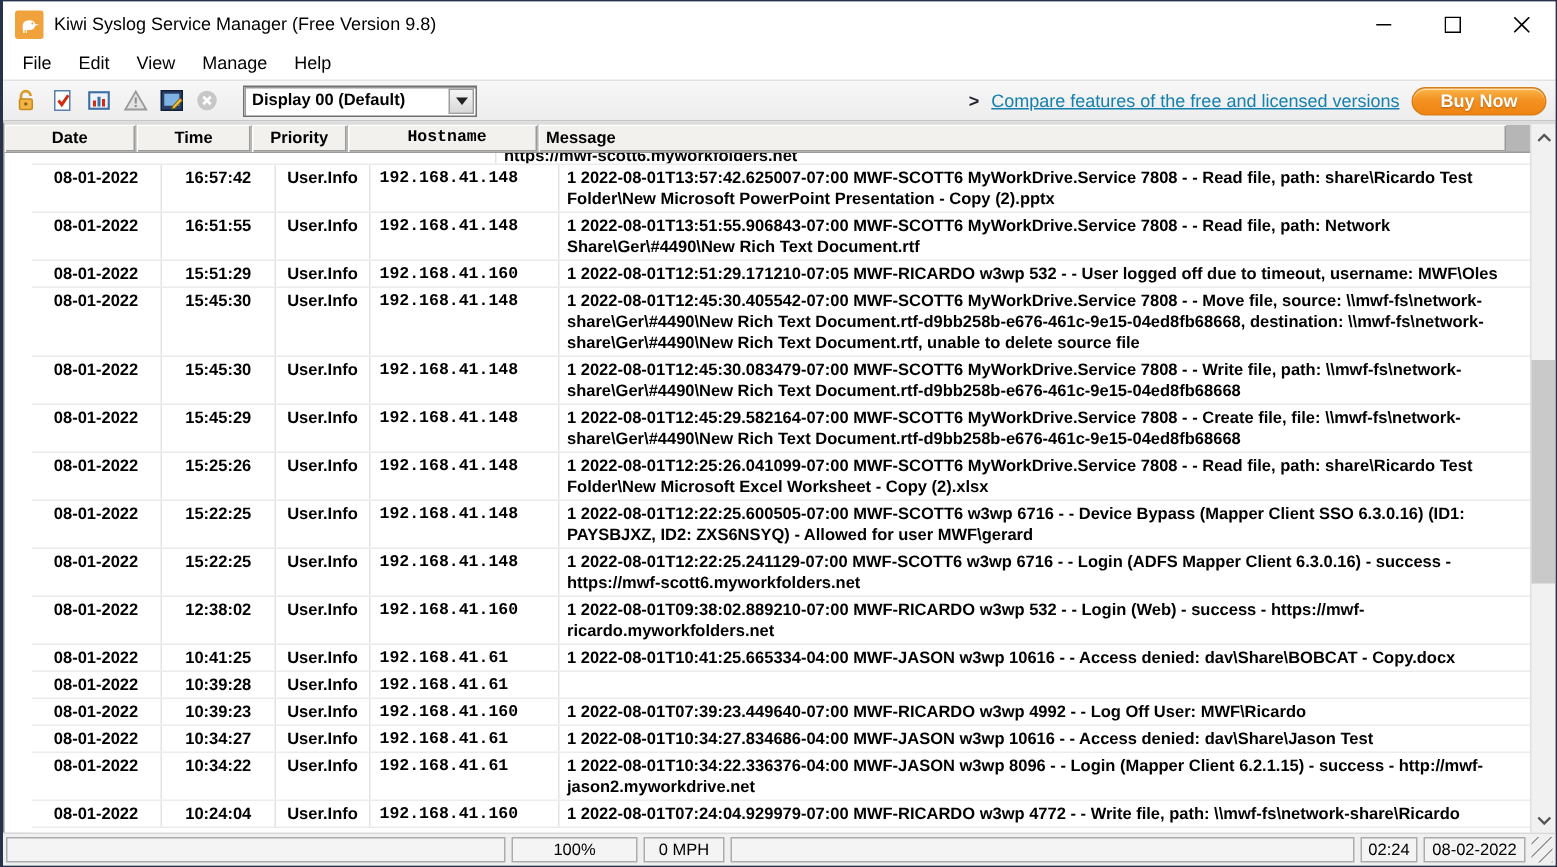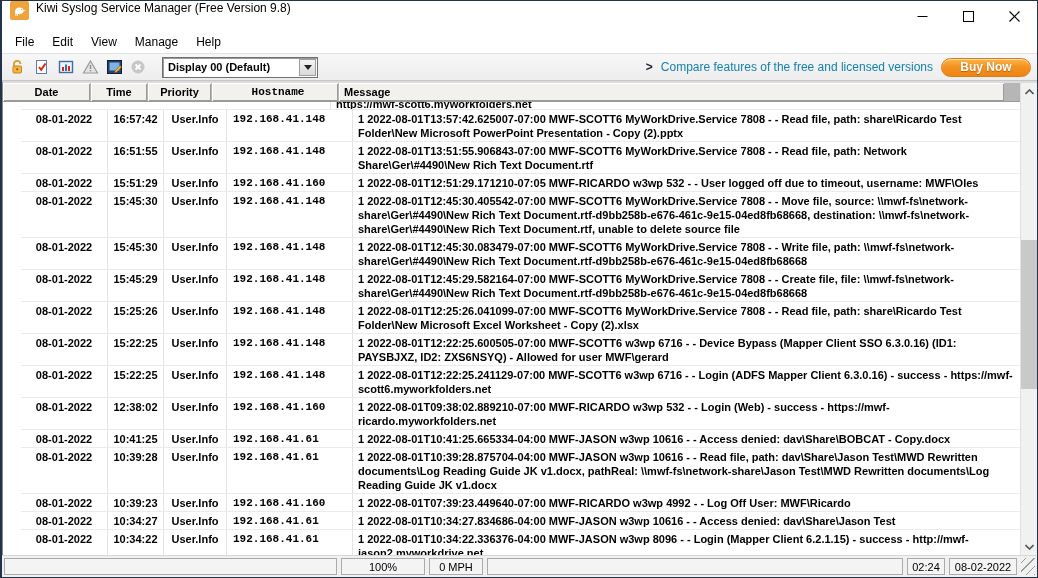--- a/index.html
+++ b/index.html
@@ -3,61 +3,61 @@
 <meta charset="utf-8">
 <style>
   * { margin:0; padding:0; box-sizing:border-box; }
   html,body { width:1038px; height:578px; font-family:"Liberation Sans", sans-serif; }
   .window {
     width:1038px; height:578px; background:#fff;
     border:1px solid #24324a; border-left-width:2px;
     display:flex; flex-direction:column; overflow:hidden; position:relative;
   }
   
-  .titlebar { height:30px; background:#fff; display:flex; flex:0 0 auto; }
+  .titlebar { height:30px; background:#fff; display:flex; align-items:center; flex:0 0 auto; }
   .app-icon { width:19px; height:19px; margin:0 7px 0 8px; background:#f0a33c; border-radius:2px;
               display:flex; align-items:center; justify-content:center; }
   .title-text { font-size:12px; color:#000; }
   .win-controls { margin-left:auto; display:flex; height:100%; }
   .win-btn { width:46px; height:100%; display:flex; align-items:center; justify-content:center; cursor:default; }
   
   .menubar { height:22px; background:#fff; display:flex; align-items:center; padding-left:4px; flex:0 0 auto; }
   .menu-item { font-size:12px; color:#000; padding:2px 9px; }
   
   .toolbar { height:28px; background:linear-gradient(#f7f7f7,#ededed); border-top:1px solid #e2e2e2;
              border-bottom:1px solid #c6c6c6; display:flex; align-items:center; padding:0 6px 0 4px; flex:0 0 auto; }
   .tool-btn { width:24px; height:24px; display:flex; align-items:center; justify-content:center; }
   .display-select { margin-left:12px; width:156px; height:21px; border:1px solid #707070;
                     background:#fff; display:flex; align-items:center; box-shadow:inset 1px 1px 0 #9a9a9a; }
   .display-select .sel-text { flex:1; font-size:11px; font-weight:bold; padding-left:5px; white-space:nowrap; overflow:hidden; }
   .dd-btn { width:17px; height:17px; margin-right:1px; background:linear-gradient(#f5f5f5,#d9d9d9);
             border:1px solid #9d9d9d; display:flex; align-items:center; justify-content:center; }
   .dd-arrow { width:0; height:0; border-left:4px solid transparent; border-right:4px solid transparent; border-top:5px solid #222; }
   .toolbar-right { margin-left:auto; display:flex; align-items:center; gap:8px; }
   .chev { font-size:12px; font-weight:bold; color:#223; }
-  .compare-link { font-size:12px; color:#1580af; cursor:pointer; }
+  .compare-link { font-size:12px; color:#1580af; text-decoration:underline; cursor:pointer; }
   .buy-now { width:90px; height:19px; border-radius:10px; border:1px solid #d87e17;
              background:linear-gradient(#fcb649,#f39222 45%,#ef8412); color:#fff; font-size:12px; font-weight:bold;
              display:flex; align-items:center; justify-content:center; text-shadow:0 1px 1px rgba(140,70,0,.6);
              box-shadow:inset 0 1px 0 rgba(255,255,255,.55); cursor:pointer; }
   
   .gridwrap { flex:1 1 auto; display:flex; border-top:2px solid #dcdcdc; position:relative; overflow:hidden;
               border-left:1px solid #8a8a8a; }
   .grid { flex:1 1 auto; display:flex; flex-direction:column; overflow:hidden; }
   .gridheader { height:19px; display:flex; flex:0 0 auto; background:#b6b6b6; border-bottom:1px solid #9a9a9a; }
   .hcell { background:#f2f1ee; font-size:11px; font-weight:bold; color:#000;
            display:flex; align-items:center; justify-content:center;
            box-shadow:inset 1px 1px 0 #ffffff, inset -1px -1px 0 #9b9b9b; margin-right:1px; }
   .hcell.msg { justify-content:flex-start; padding-left:5px; flex:1; margin-right:16px; }
   .gridbody { flex:1 1 auto; background:#fff; overflow:hidden;margin-left:18px; }
   .lrow { display:flex; border-bottom:1px solid #ebebeb; }
   .lcell { font-size:11px; font-weight:bold; color:#000; line-height:14px; padding:2px 2px 1px 2px;
            border-right:1px solid #e3e3e3; overflow:hidden; }
   .c-date { width:87px; text-align:center; flex:0 0 auto; }
-  .c-time { width:56px; text-align:center; flex:0 0 auto; }
+  .c-time { width:76px; text-align:center; flex:0 0 auto; }
   .c-prio { width:63px; text-align:center; flex:0 0 auto; }
   .c-host { width:126px; padding-left:6px; flex:0 0 auto;font-family:Liberation Mono, monospace; }
   .c-msg  { flex:1; padding-left:5px; border-right:none; word-wrap:break-word; }
   .partial-top { height:8px; overflow:hidden; border-bottom:1px solid #ebebeb; display:flex; }
   .partial-top .c-msg { margin-top:-7px; }
   .partial-top .spacer { width:310px; border-right:1px solid #e3e3e3; flex:0 0 auto; }
   
   .vscroll { width:17px; flex:0 0 auto; background:#f1f1f1; display:flex; flex-direction:column; border-left:1px solid #e0e0e0; }
   .sbtn { height:17px; display:flex; align-items:center; justify-content:center; flex:0 0 auto; }
   .strack { flex:1; position:relative; }
@@ -279,21 +279,20 @@
               <div class="lcell c-prio">User.Info</div>
               <div class="lcell c-host">192.168.41.61</div>
               <div class="lcell c-msg">1 2022-08-01T10:41:25.665334-04:00 MWF-JASON w3wp 10616 - - Access denied: dav\Share\BOBCAT - Copy.docx</div>
             </div>
 
             <div class="lrow">
               <div class="lcell c-date">08-01-2022</div>
               <div class="lcell c-time">10:39:28</div>
               <div class="lcell c-prio">User.Info</div>
               <div class="lcell c-host">192.168.41.61</div>
-              <div class="lcell c-msg">1 2022-08-01T10:39:28.875704-04:00 MWF-JASON w3wp 10616 - - Read file, path: dav\Share\Jason Test\MWD Rewritten documents\Log Reading Guide JK v1.docx, pathReal: \\mwf-fs\network-share\Jason Test\MWD Rewritten documents\Log Reading Guide JK v1.docx</div>
             </div>
 
             <div class="lrow">
               <div class="lcell c-date">08-01-2022</div>
               <div class="lcell c-time">10:39:23</div>
               <div class="lcell c-prio">User.Info</div>
               <div class="lcell c-host">192.168.41.160</div>
               <div class="lcell c-msg">1 2022-08-01T07:39:23.449640-07:00 MWF-RICARDO w3wp 4992 - - Log Off User: MWF\Ricardo</div>
             </div>
 

